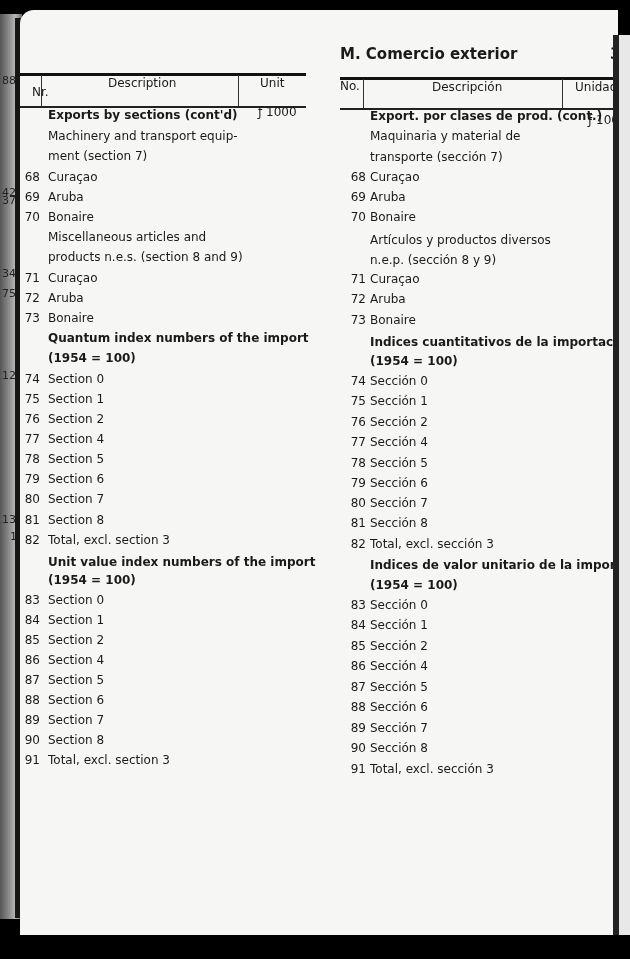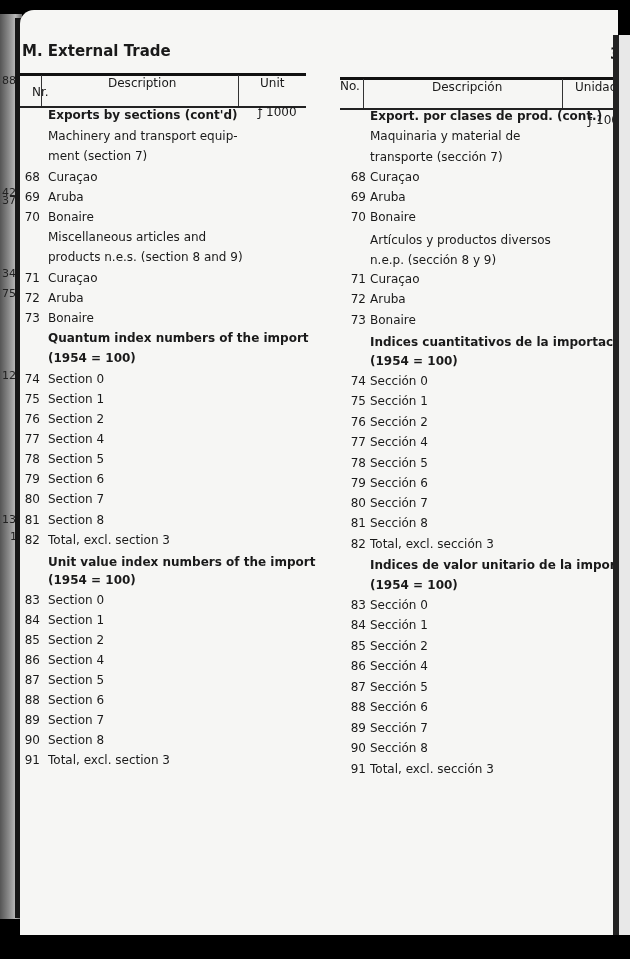--- a/index.html
+++ b/index.html
@@ -61,21 +61,20 @@
     <div class="spine-num" style="top: 267px;">34</div>
     <div class="spine-num" style="top: 287px;">75</div>
     <div class="spine-num" style="top: 369px;">12</div>
     <div class="spine-num" style="top: 513px;">13</div>
     <div class="spine-num" style="top: 530px; padding-left: 8px;">10</div>
   </div>
 <div class="spine-edge"></div>
 
 <div class="page">
 
-  <div class="heading" style="left:2px; top:32px;">M.  External Trade</div>
   <div class="rule" style="left:0; top:63px; width:286px;"></div>
   <div class="vline" style="left:21px; top:65px; height:32px;"></div>
   <div class="vline" style="left:218px; top:65px; height:32px;"></div>
   <div class="hcell" style="left:12px; top:75px;">Nr.</div>
   <div class="hcell" style="left:88px; top:66px;">Description</div>
   <div class="hcell" style="left:240px; top:66px;">Unit</div>
   <div class="rule-thin" style="left:0; top:96px; width:286px;"></div>
   <div class="unit" style="left:238px; top:95px;">ƒ 1000</div>
   <div id="left-rows">
       <div class="row bold" style="top: 95px;">
@@ -205,20 +204,21 @@
       <div class="row" style="top: 720px;">
         <span class="rnum" style="left: -4px;">90</span>
         <span class="rlabel" style="left: 28px;">Section 8</span>
       </div>
       <div class="row" style="top: 740px;">
         <span class="rnum" style="left: -4px;">91</span>
         <span class="rlabel" style="left: 28px;">Total, excl. section 3</span>
       </div>
     </div>
 
+  <div class="heading" style="left:320px; top:35px;">M.  Comercio exterior</div>
   <div class="pagenum" style="left:590px; top:35px;">35</div>
   <div class="rule" style="left:320px; top:67px; width:285px;"></div>
   <div class="vline" style="left:343px; top:69px; height:30px;"></div>
   <div class="vline" style="left:542px; top:69px; height:30px;"></div>
   <div class="hcell" style="left:320px; top:69px;">No.</div>
   <div class="hcell" style="left:412px; top:70px;">Descripción</div>
   <div class="hcell" style="left:555px; top:70px;">Unidad</div>
   <div class="rule-thin" style="left:320px; top:98px; width:285px;"></div>
   <div class="unit" style="left:568px; top:103px;">ƒ 1000</div>
   <div id="right-rows">

